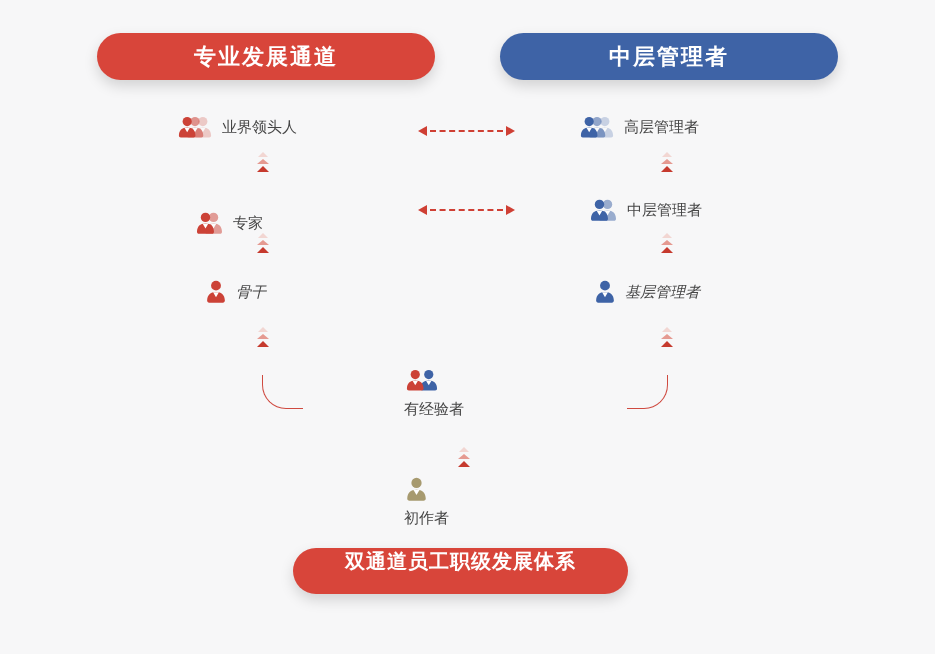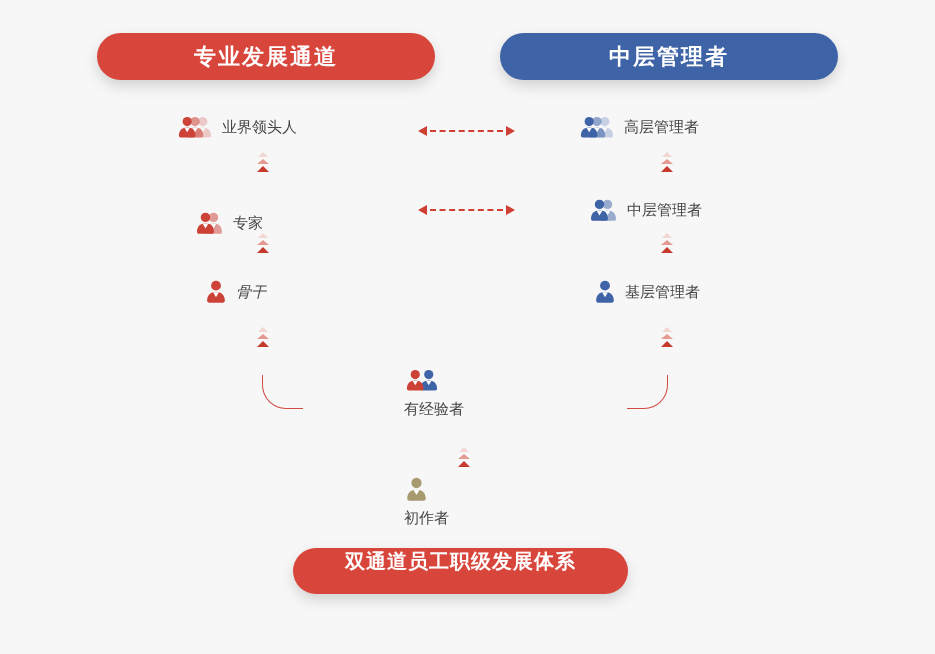--- a/index.html
+++ b/index.html
@@ -147,21 +147,21 @@
   </div>
   <div class="level-row" style="left:588px; top:195px;">
     <span class="icon-box">
       <svg width="31" height="27" viewBox="0 0 27 21">
         <use href="#person-shape" x="7" fill="#3e63a6" opacity="0.5"></use>
         <use href="#person-shape" x="0" fill="#3e63a6"></use>
       </svg>
     </span>
     <span class="level-label">中层管理者</span>
   </div>
-  <div class="level-row" style="left:593px; top:277px;">
+  <div class="level-row" style="left:593px; top:277px;font-style:italic;">
     <span class="icon-box">
       <svg width="24" height="26" viewBox="0 0 20 21">
         <use href="#person-shape" fill="#3e63a6"></use>
       </svg>
     </span>
     <span class="level-label">基层管理者</span>
   </div>
 
   <div class="dash-arrow" style="left:418px; top:124px;">
     <i class="ah-l"></i>

